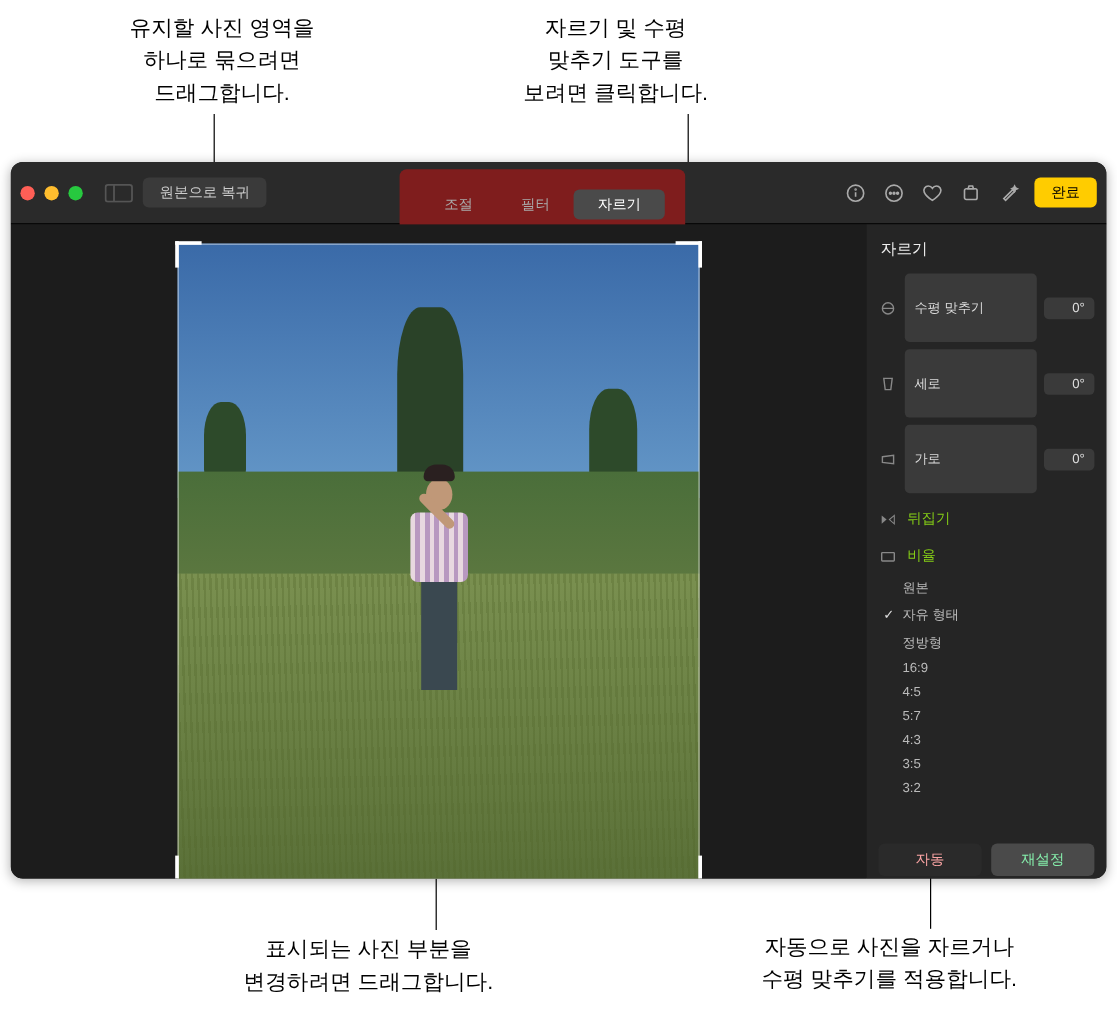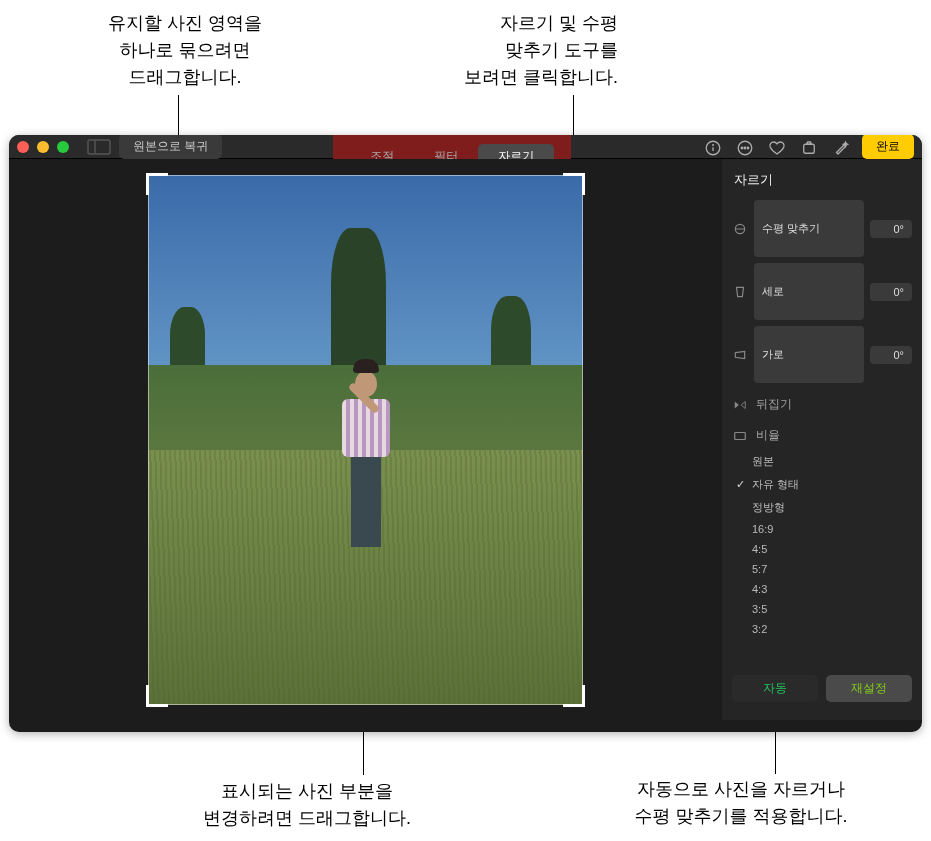--- a/index.html
+++ b/index.html
@@ -34,21 +34,21 @@
       width: 913px;
       height: 597px;
       background: #1c1c1c;
       border-radius: 10px;
       overflow: hidden;
       box-shadow: 0 2px 10px rgba(0,0,0,0.3);
     }
     
     
     .toolbar {
-      height: 24px;
+      height: 52px;
       background: #2a2a2a;
       display: flex;
       align-items: center;
       padding: 0 8px;
       gap: 8px;
       border-bottom: 1px solid #000;
     }
     
     .traffic-lights {
       display: flex;
@@ -101,21 +101,21 @@
       background: transparent;
       border: none;
     }
     .segment.active {
       background: #4a4a4a;
       color: #fff;
     }
     
     .toolbar-right {
       display: flex;
-      align-items: flex-end;
+      align-items: center;
       gap: 10px;
       margin-left: 20px;
     }
     .tb-icon {
       width: 22px;
       height: 22px;
       display: flex;
       align-items: center;
       justify-content: center;
       color: #aaa;
@@ -280,21 +280,21 @@
     }
     
     .section-row {
       display: flex;
       align-items: center;
       padding: 6px 10px 4px;
       gap: 8px;
       margin-top: 4px;
     }
     .section-icon { width: 16px; display: flex; justify-content: center; color: #888; }
-    .section-label { font-size: 12px; color: #a3a3a3; }
+    .section-label { font-size: 12px; color: #84cc16; }
     
     .ratio-list {
       padding: 2px 0 4px 12px;
     }
     .ratio-item {
       display: flex;
       align-items: center;
       padding: 4px 8px 4px 18px;
       font-size: 11px;
       color: #bbb;
@@ -317,32 +317,32 @@
     .footer-btn {
       flex: 1;
       background: #3a3a3a;
       border: none;
       color: #888;
       padding: 5px 0;
       border-radius: 5px;
       font-size: 12px;
       cursor: pointer;
     }
-    .footer-btn.primary { color: #84cc16; background: #4a4a4a; }
-    .footer-btn.dim { background: #2a2a2a; color: #22c55e; }
+    .footer-btn.primary { color: #86efac; background: #4a4a4a; }
+    .footer-btn.dim { background: #2a2a2a; color: #fca5a5; }
   </style>
 </head>
 <body>
 
 <div class="callout" style="top:10px; left:80px; width:210px;">유지할 사진 영역을
 하나로 묶으려면
 드래그합니다.</div>
 <div class="callout-line" style="top:95px; left:178px; height:95px;"></div>
 
-<div class="callout" style="top:10px; left:408px; width:210px;text-align:right;">자르기 및 수평
+<div class="callout" style="top:10px; left:408px; width:210px;">자르기 및 수평
 맞추기 도구를
 보려면 클릭합니다.</div>
 <div class="callout-line" style="top:95px; left:573px; height:47px;"></div>
 
 <div class="callout" style="top:778px; left:182px; width:250px;">표시되는 사진 부분을
 변경하려면 드래그합니다.</div>
 <div class="callout-line" style="top:728px; left:363px; height:47px;"></div>
 
 <div class="callout" style="top:776px; left:616px; width:250px;">자동으로 사진을 자르거나
 수평 맞추기를 적용합니다.</div>

